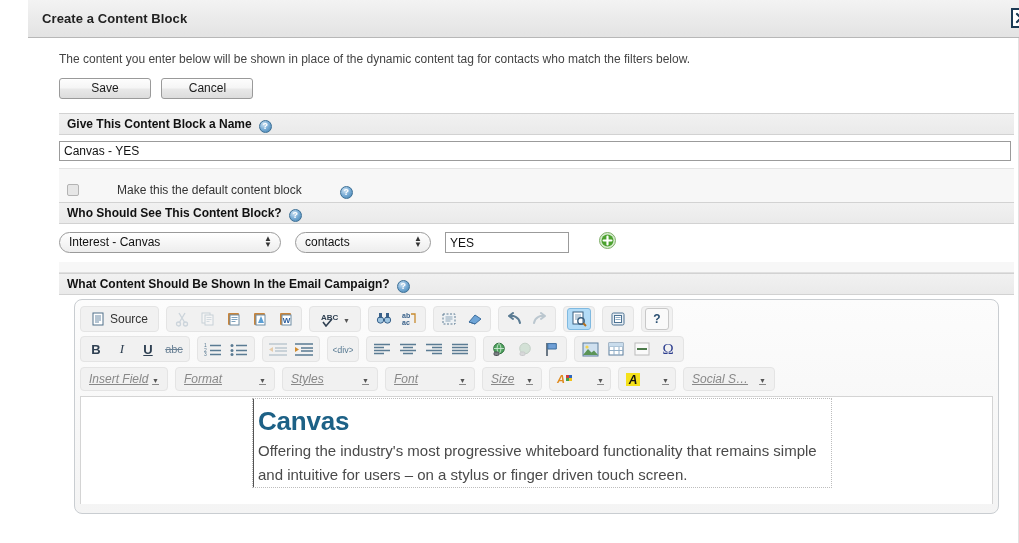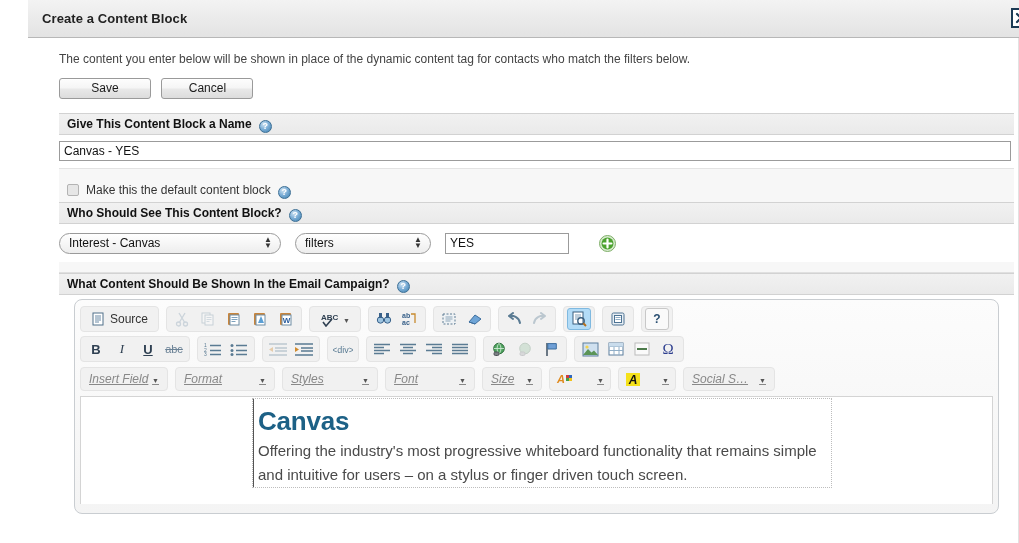--- a/index.html
+++ b/index.html
@@ -114,34 +114,34 @@
     background: #f7f7f7;
     border-top: 1px solid #e3e3e3;
   }
 
   .checkrow {
     margin: 0 0 0 31px;
     width: 955px; height: 24px;
     background: #f7f7f7;
     display: flex; align-items: center;
     padding-left: 8px;
-    font-size: 12px; color:#333;
+    font-size: 12px; color:#333;gap:31px;
   }
   .cbox {
     width: 12px; height: 12px;
     border: 1px solid #b3b3b3;
     background: #e6e6e6;
     margin-right: 7px;
     border-radius: 2px;
     cursor: pointer;
   }
 
   .filterrow {
     margin: 8px 0 0 31px;
-    display: flex; align-items: center;
+    display: flex; 
     height: 22px;
   }
   .macselect {
     height: 21px;
     background: linear-gradient(to bottom,#ffffff 0%, #f6f6f6 50%, #ededed 100%);
     border: 1px solid #9a9a9a;
     border-radius: 11px;
     font-size: 12px; color:#111;
     padding: 0 22px 0 9px;
     line-height: 19px;
@@ -308,21 +308,21 @@
       <span>Who Should See This Content Block?</span>
       <span class="help-icon">?</span>
     </div>
 
     <div class="filterrow">
       <div class="macselect" id="select-field">
         <span>Interest - Canvas</span>
         <span class="arrows">▲<br>▼</span>
       </div>
       <div class="macselect" id="select-op">
-        <span>filters</span>
+        <span>contacts</span>
         <span class="arrows">▲<br>▼</span>
       </div>
       <input class="value-input" type="text" value="YES" style="">
       <span id="add-filter">
         <svg width="17" height="17" viewBox="0 0 17 17" aria-hidden="true">
           <circle cx="8.5" cy="8.5" r="8" fill="#d8ecd0" stroke="#7fae68" stroke-width="1"></circle>
           <circle cx="8.5" cy="8.5" r="6" fill="#4ca22f"></circle>
           <path d="M8.5 4.6 V12.4 M4.6 8.5 H12.4" stroke="#ffffff" stroke-width="2.2" stroke-linecap="round"></path>
         </svg>
       </span>

